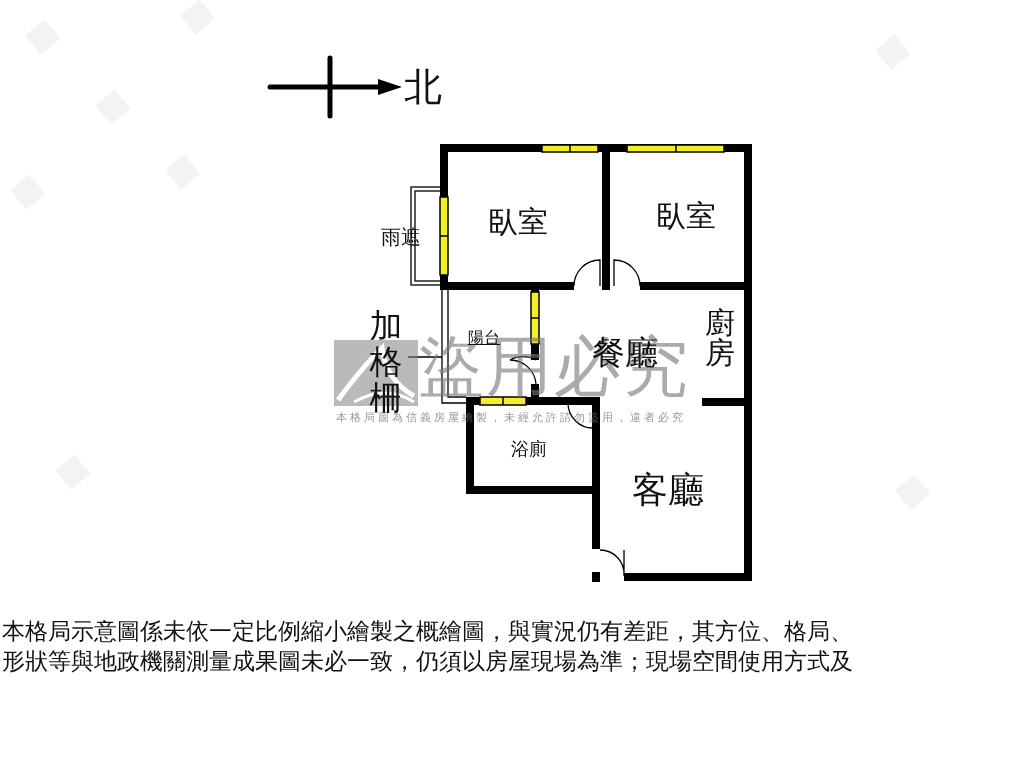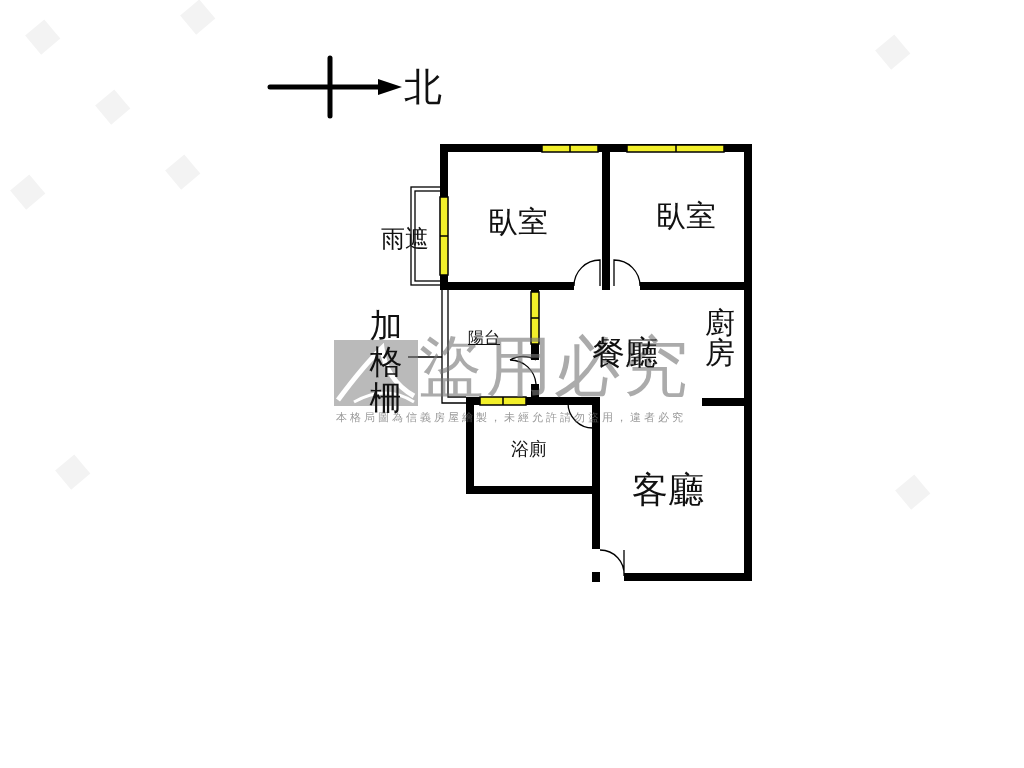--- a/index.html
+++ b/index.html
@@ -116,29 +116,31 @@
   <svg width="84" height="66" viewBox="0 0 84 66" style="display:block">
     <path d="M4,60 Q30,25 48,8 Q52,40 80,56" fill="none" stroke="#fff" stroke-width="5"></path>
     <path d="M20,62 Q52,44 80,62" fill="none" stroke="#fff" stroke-width="3"></path>
   </svg>
 </div>
 <div class="wm-brand">盜用必究</div>
 <div class="wm-note">本格局圖為信義房屋繪製，未經允許請勿盜用，違者必究</div>
 
 <div class="room-label" style="left:488px; top:207px; font-size:30px;">臥室</div>
 <div class="room-label" style="left:656px; top:201px; font-size:30px;">臥室</div>
-<div class="room-label" style="left:381px; top:227px; font-size:24px;">雨遮</div>
+<div class="room-label" style="left:381px; top:227px; font-size:20px;">雨遮</div>
 <div class="room-label" style="left:468px; top:330px; font-size:16px;text-decoration:underline;">陽台</div>
 <div class="room-label" style="left:592px; top:336px; font-size:33px;text-align:right;">餐廳</div>
 <div class="vert" style="left:700px; top:308px; font-size:30px;">
   <span>廚</span>
   <span>房</span>
 </div>
 <div class="room-label" style="left:511px; top:440px; font-size:18px;">浴廁</div>
 <div class="room-label" style="left:632px; top:472px; font-size:36px;">客廳</div>
 <div class="vert" style="left:366px; top:308px; font-size:33px; line-height:36px;">
   <span>加</span>
   <span>格</span>
   <span>柵</span>
 </div>
 
 <div class="disclaimer">
+  <div>本格局示意圖係未依一定比例縮小繪製之概繪圖，與實況仍有差距，其方位、格局、</div>
+  <div>形狀等與地政機關測量成果圖未必一致，仍須以房屋現場為準；現場空間使用方式及</div>
 </div>
 
 </body></html>

